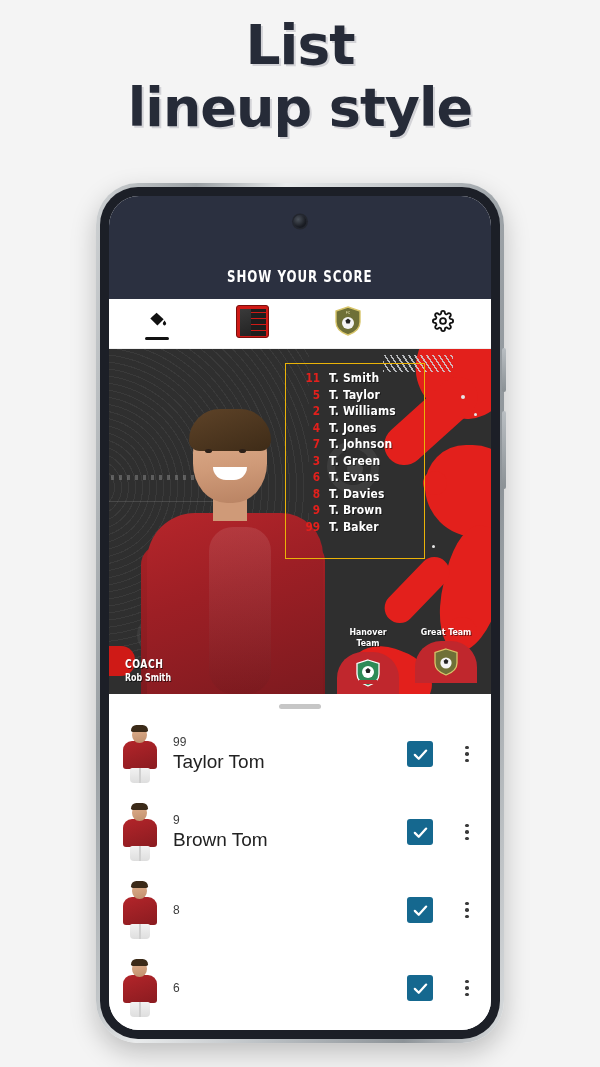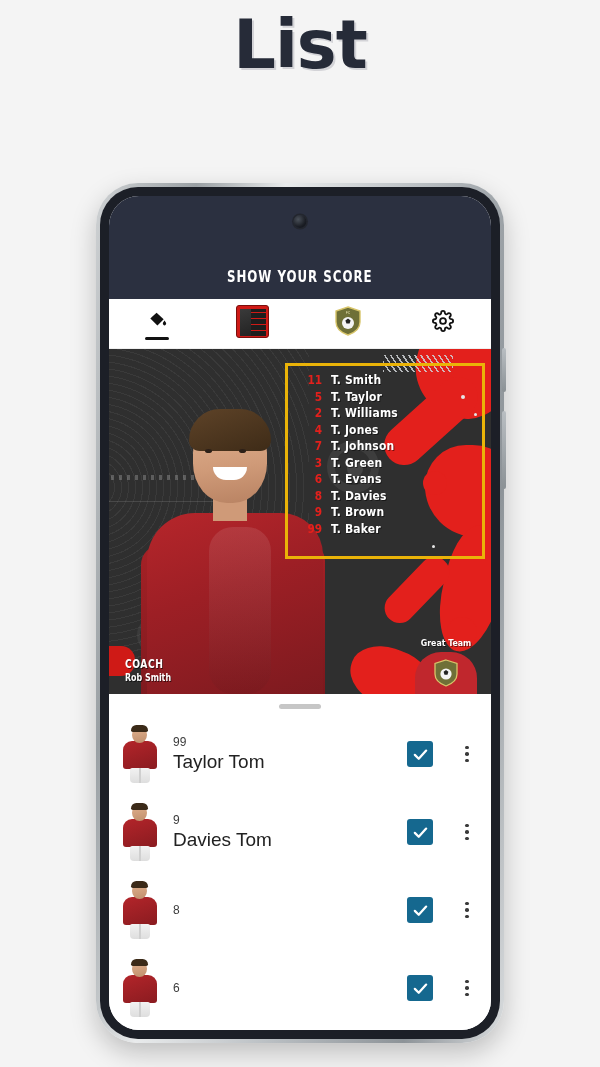--- a/index.html
+++ b/index.html
@@ -15,21 +15,21 @@
   .headline {
     width:100%;
     padding-top:14px;
     text-align:center;
     color:#262b38;
     font-family:"DejaVu Sans", sans-serif;
     font-weight:bold;
     letter-spacing:-1px;
     text-shadow:2px 2px 0 rgba(150,150,160,0.35);
   }
-  .headline .l1 { font-size:67px; line-height:62px; display:block; }
+  .headline .l1 { font-size:55px; line-height:62px; display:block; }
   .headline .l2 { font-size:54px; line-height:64px; display:block; }
 
   
   .phone-wrap {
     position:absolute;
     left:96px; top:183px;
     width:408px; height:860px;
   }
   .phone-frame {
     position:absolute; inset:0;
@@ -238,22 +238,22 @@
   .pill span{
     color:#fff;
     font-family:"DejaVu Sans Condensed","Liberation Sans Narrow","Liberation Sans",sans-serif;
     font-weight:bold; font-size:23px; letter-spacing:.5px;
     transform:scaleX(.92); display:inline-block;
     text-shadow:2px 2px 0 rgba(0,0,0,.45);
   }
 
   
   .lineup-box {
-    position:absolute; left:176px; top:14px; width:200px; height:196px;
-    border:3px solid #eab308; z-index:6;
+    position:absolute; left:176px; top:14px; width:140px; height:196px;
+    border:1px solid #eab308; z-index:6;
     padding:6px 2px 12px 0;
   }
   .lineup-row { display:flex; align-items:baseline; justify-content:flex-start; height:16.5px; }
   .lineup-row .num {
     width:36px; text-align:right; color:#e3201c;
     font-family:"DejaVu Sans Condensed","Liberation Sans Narrow","Liberation Sans",sans-serif;
     font-weight:bold; font-size:13px; transform:scaleX(.9);
   }
   .lineup-row .nm {
     margin-left:7px; color:#fff;
@@ -318,20 +318,21 @@
     display:flex; align-items:center; justify-content:center; flex:none; margin-right:24px;
   }
   .p-more { width:20px; display:flex; flex-direction:column; align-items:center; gap:3px; flex:none; }
   .p-more i { width:3.5px; height:3.5px; border-radius:50%; background:#3a3a3a; display:block; }
 </style>
 </head>
 <body>
 
 <div class="headline">
   <span class="l1">List</span>
+  <span class="l2">lineup style</span>
 </div>
 
 <div class="phone-wrap">
   <div class="phone-frame"></div>
   <div class="btn-side b1"></div>
   <div class="btn-side b2"></div>
 
   <div class="screen">
 
     <div class="app-header">
@@ -463,20 +464,31 @@
           </div>
           <div class="lineup-row">
             <div class="num">99</div>
             <div class="nm">T. Baker</div>
           </div>
         </div>
 
 
       <div class="teams">
         <div class="team">
+          <div class="t-name">Hanover Team</div>
+          <div class="t-badge">
+            <svg width="26" height="28" viewBox="0 0 26 28">
+              <path d="M13 1 L24 4.5 V15 C24 21 18.5 25 13 27 C7.5 25 2 21 2 15 V4.5 Z" fill="#2e8b57" stroke="#fff" stroke-width="1.3"></path>
+              <circle cx="13" cy="13" r="6" fill="#fff"></circle>
+              <path d="M13 9 l2.6 1.9 -1 3.1 h-3.2 l-1-3.1 z" fill="#222"></path>
+              <rect x="4" y="21" width="18" height="4" fill="#c0272d"></rect>
+            </svg>
+          </div>
+        </div>
+        <div class="team">
           <div class="t-name">Great Team</div>
           <div class="t-badge">
             <svg width="26" height="28" viewBox="0 0 26 28">
               <path d="M13 1 L24 4.5 V15 C24 21 18.5 25 13 27 C7.5 25 2 21 2 15 V4.5 Z" fill="#6f7037" stroke="#d8c56a" stroke-width="1.3"></path>
               <circle cx="13" cy="15" r="5.6" fill="#f4f4f4"></circle>
               <path d="M13 11 l2.4 1.8 -.9 2.9h-3l-.9-2.9z" fill="#222"></path>
             </svg>
           </div>
         </div>
       </div>
@@ -509,21 +521,21 @@
           </div>
           <div class="prow">
             <div class="p-photo">
               <div class="ph-body"></div>
               <div class="ph-legs"></div>
               <div class="ph-head"></div>
               <div class="ph-hair"></div>
             </div>
             <div class="p-info">
               <div class="p-num">9</div>
-              <div class="p-name">Davies Tom</div>
+              <div class="p-name">Brown Tom</div>
             </div>
             <div class="p-check">
               <svg width="17" height="17" viewBox="0 0 24 24" fill="none" stroke="#fff" stroke-width="3.2" stroke-linecap="round" stroke-linejoin="round">
                 <path d="M4 12.5 L9.5 18 L20 6.5"></path>
               </svg>
             </div>
             <div class="p-more">
               <i></i>
               <i></i>
               <i></i>

